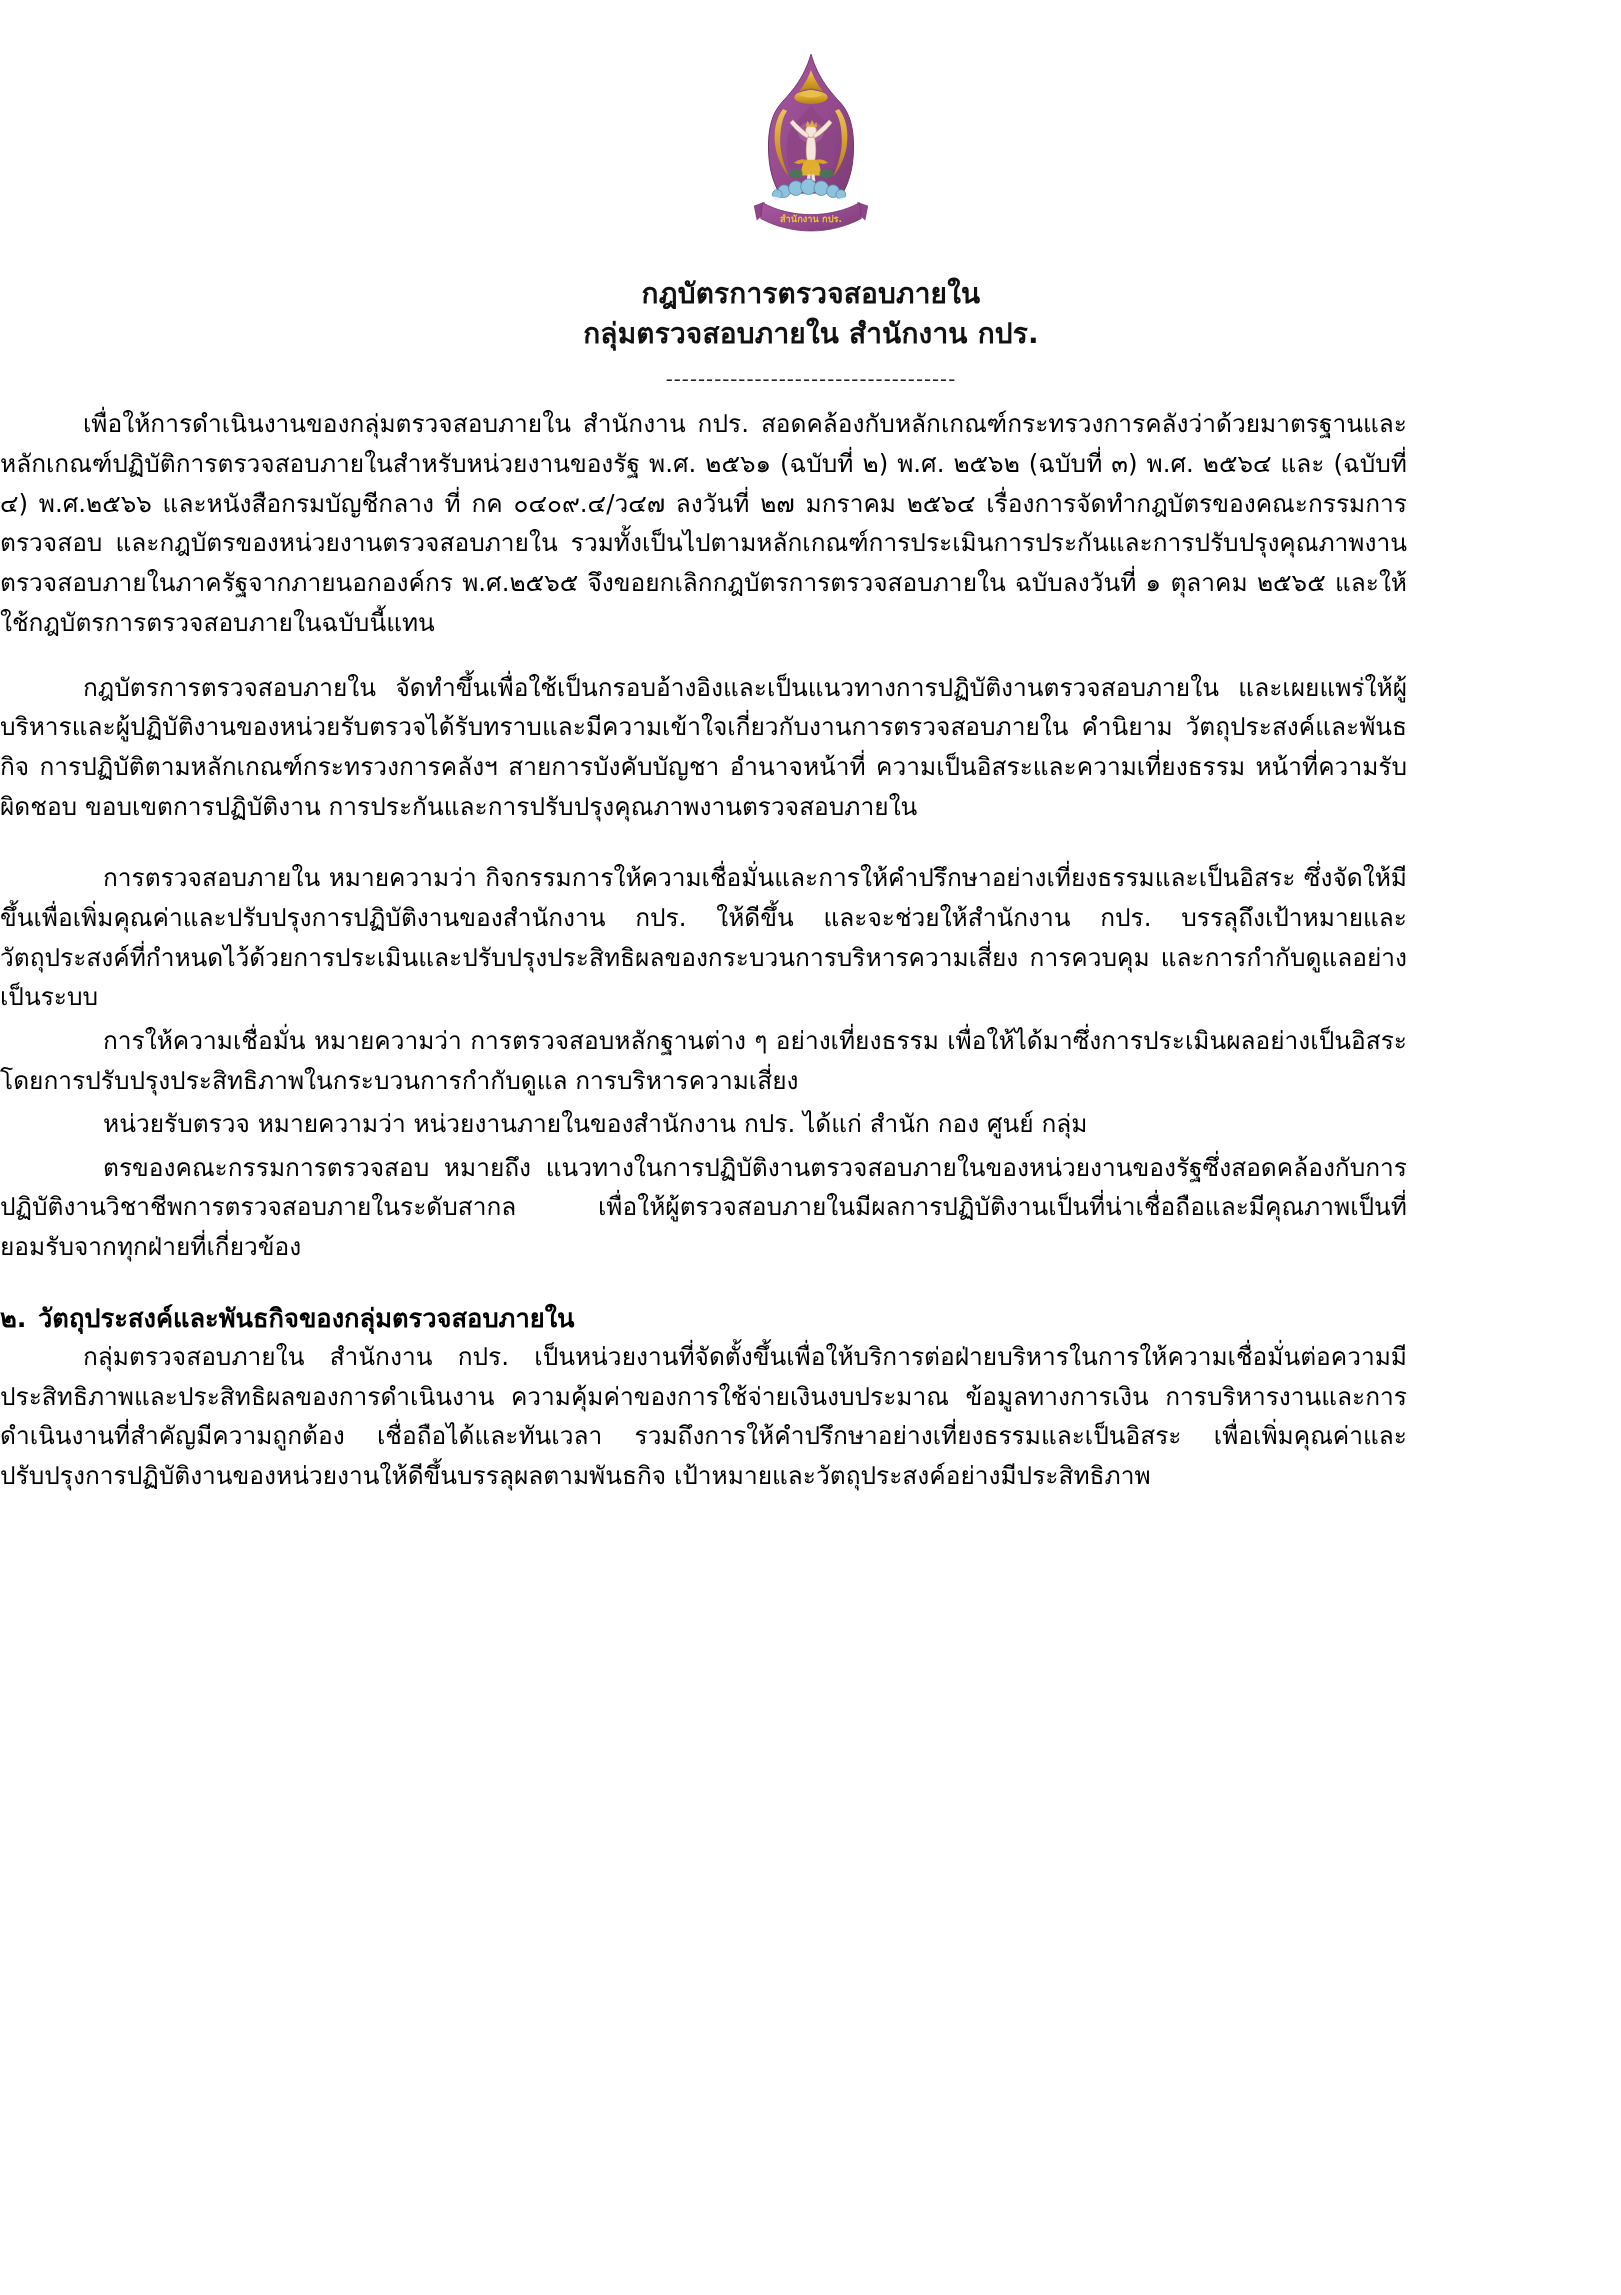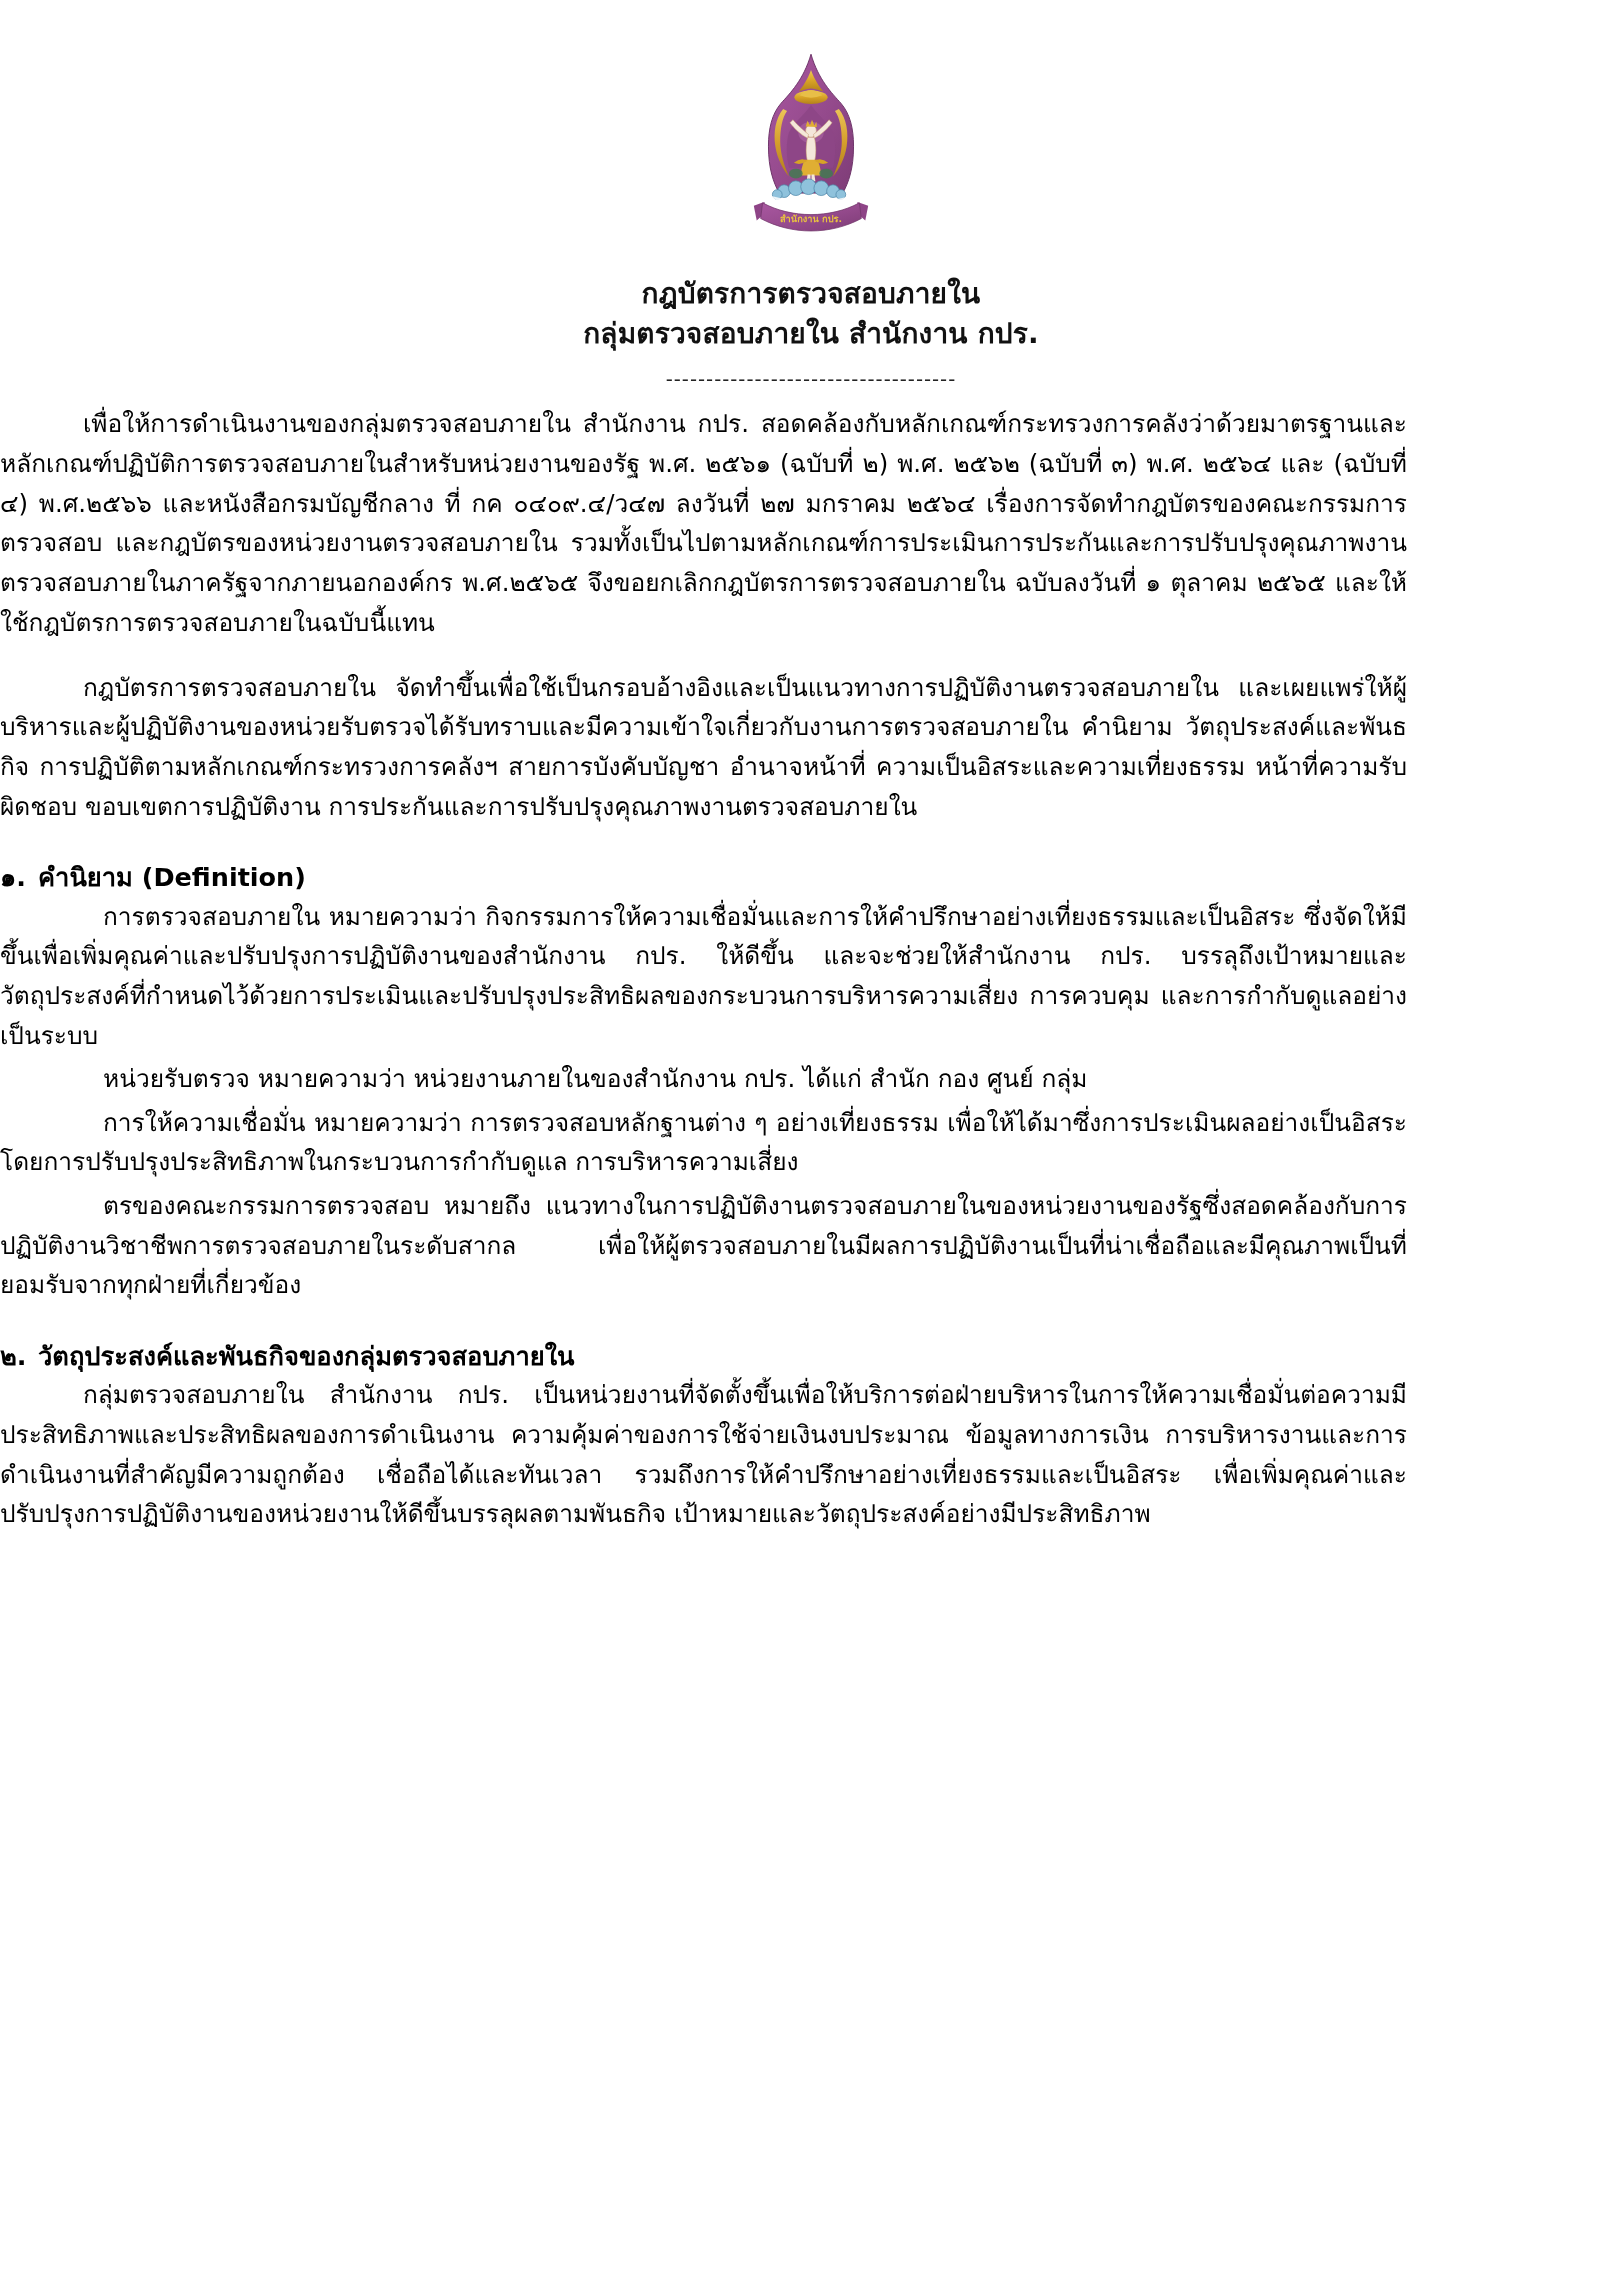--- a/index.html
+++ b/index.html
@@ -203,34 +203,31 @@
   <div class="body">
 
     <p class="para indent">เพื่อให้การดำเนินงานของกลุ่มตรวจสอบภายใน สำนักงาน กปร. สอดคล้องกับหลักเกณฑ์กระทรวงการคลังว่าด้วยมาตรฐานและหลักเกณฑ์ปฏิบัติการตรวจสอบภายในสำหรับหน่วยงานของรัฐ พ.ศ. ๒๕๖๑ (ฉบับที่ ๒) พ.ศ. ๒๕๖๒ (ฉบับที่ ๓) พ.ศ. ๒๕๖๔ และ (ฉบับที่ ๔) พ.ศ.๒๕๖๖ และหนังสือกรมบัญชีกลาง ที่ กค ๐๔๐๙.๔/ว๔๗ ลงวันที่ ๒๗ มกราคม ๒๕๖๔ เรื่องการจัดทำกฎบัตรของคณะกรรมการตรวจสอบ และกฎบัตรของหน่วยงานตรวจสอบภายใน รวมทั้งเป็นไปตามหลักเกณฑ์การประเมินการประกันและการปรับปรุงคุณภาพงานตรวจสอบภายในภาครัฐจากภายนอกองค์กร พ.ศ.๒๕๖๕ จึงขอยกเลิกกฎบัตรการตรวจสอบภายใน ฉบับลงวันที่ ๑ ตุลาคม ๒๕๖๕  และให้ใช้กฎบัตรการตรวจสอบภายในฉบับนี้แทน</p>
 
     <div class="gap-md"></div>
 
     <p class="para indent">กฎบัตรการตรวจสอบภายใน จัดทำขึ้นเพื่อใช้เป็นกรอบอ้างอิงและเป็นแนวทางการปฏิบัติงานตรวจสอบภายใน และเผยแพร่ให้ผู้บริหารและผู้ปฏิบัติงานของหน่วยรับตรวจได้รับทราบและมีความเข้าใจเกี่ยวกับงานการตรวจสอบภายใน คำนิยาม วัตถุประสงค์และพันธกิจ การปฏิบัติตามหลักเกณฑ์กระทรวงการคลังฯ สายการบังคับบัญชา อำนาจหน้าที่ ความเป็นอิสระและความเที่ยงธรรม หน้าที่ความรับผิดชอบ ขอบเขตการปฏิบัติงาน การประกันและการปรับปรุงคุณภาพงานตรวจสอบภายใน</p>
 
     <div class="gap-lg"></div>
 
-    <p class="heading">
-      <span class="num">๑.</span><span>คำนิยาม (Definition)</span>
-    </p>
 
     <p class="para indent-wide">
       <b class="term">การตรวจสอบภายใน</b><span> หมายความว่า </span><b class="term">กิจกรรมการให้ความเชื่อมั่นและการให้คำปรึกษา</b><span>อย่างเที่ยงธรรมและเป็นอิสระ  ซึ่งจัดให้มีขึ้นเพื่อเพิ่มคุณค่าและปรับปรุงการปฏิบัติงานของสำนักงาน กปร. ให้ดีขึ้น และจะช่วยให้สำนักงาน กปร. บรรลุถึงเป้าหมายและวัตถุประสงค์ที่กำหนดไว้ด้วยการประเมินและปรับปรุงประสิทธิผลของกระบวนการบริหารความเสี่ยง การควบคุม และการกำกับดูแลอย่างเป็นระบบ</span>
     </p>
 
     <p class="para indent-wide">
+      <b class="term">การให้ความเชื่อมั่น</b><span> หมายความว่า </span><span>การตรวจสอบหลักฐานต่าง ๆ อย่างเที่ยงธรรม เพื่อให้ได้มาซึ่งการประเมินผลอย่างเป็นอิสระ โดยการปรับปรุงประสิทธิภาพในกระบวนการกำกับดูแล การบริหารความเสี่ยง</span>
+    </p>
+
+    <p class="para indent-wide">
       <b class="term">หน่วยรับตรวจ</b><span> หมายความว่า </span><span>หน่วยงานภายในของสำนักงาน กปร. ได้แก่ สำนัก กอง ศูนย์ กลุ่ม</span>
-    </p>
-
-    <p class="para indent-wide">
-      <b class="term">การให้ความเชื่อมั่น</b><span> หมายความว่า </span><span>การตรวจสอบหลักฐานต่าง ๆ อย่างเที่ยงธรรม เพื่อให้ได้มาซึ่งการประเมินผลอย่างเป็นอิสระ โดยการปรับปรุงประสิทธิภาพในกระบวนการกำกับดูแล การบริหารความเสี่ยง</span>
     </p>
 
     <p class="para indent-wide">
       <b class="term">ตรของคณะกรรมการตรวจสอบ</b><span>   หมายถึง </span><span>แนวทางในการปฏิบัติงานตรวจสอบภายในของหน่วยงานของรัฐซึ่งสอดคล้องกับการปฏิบัติงานวิชาชีพการตรวจสอบภายในระดับสากล เพื่อให้ผู้ตรวจสอบภายในมีผลการปฏิบัติงานเป็นที่น่าเชื่อถือและมีคุณภาพเป็นที่ยอมรับจากทุกฝ่ายที่เกี่ยวข้อง</span>
     </p>
 
 
     <div class="gap-lg"></div>
 
     <p class="heading">

